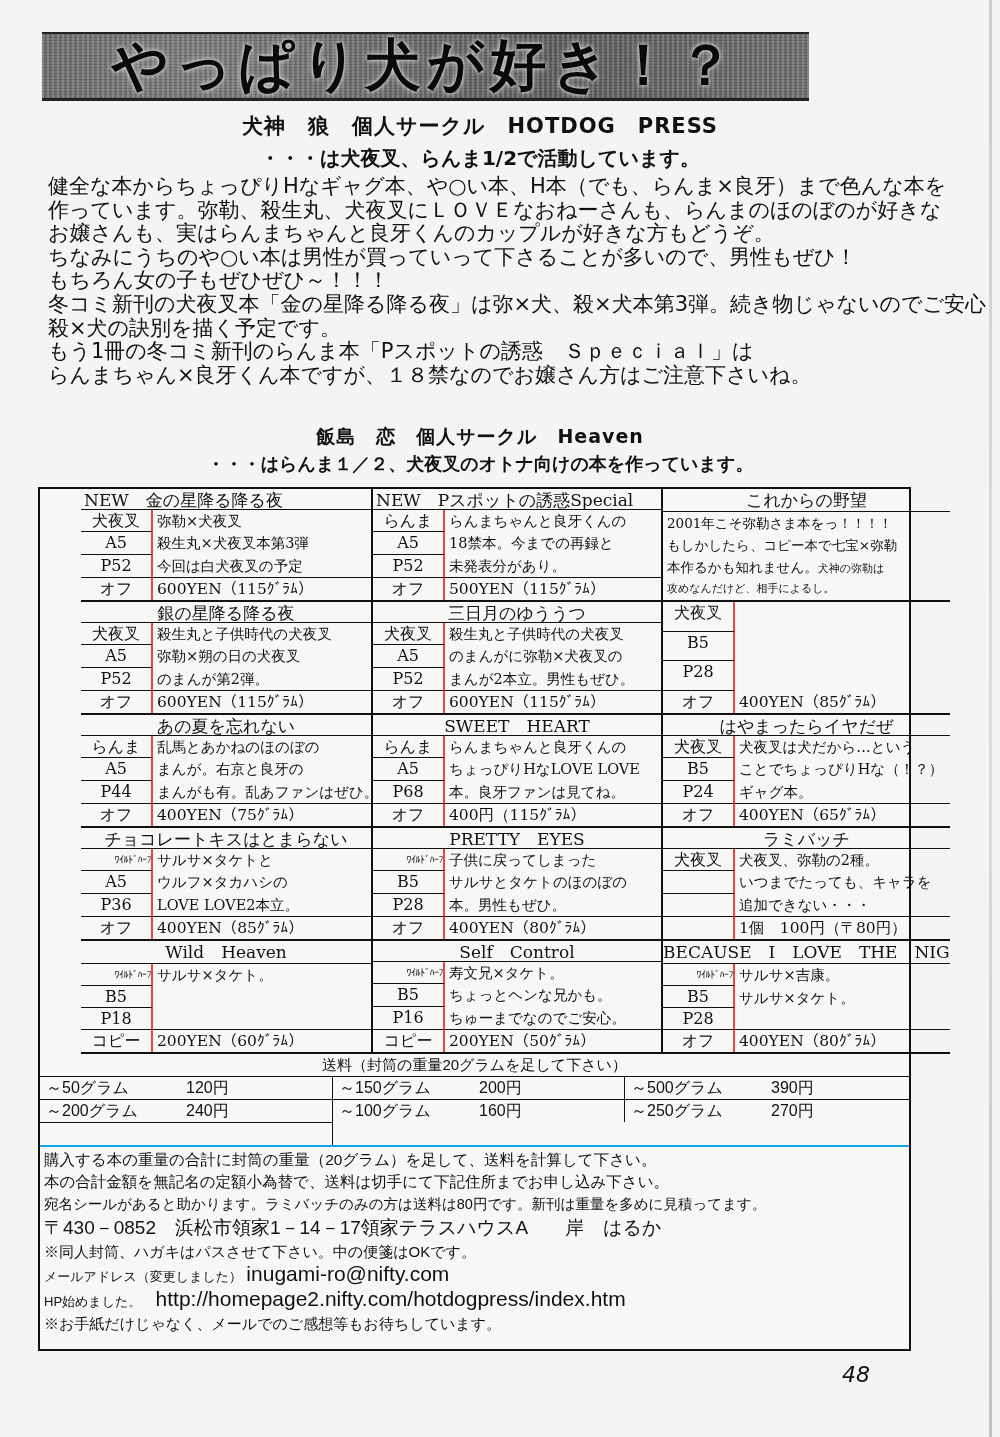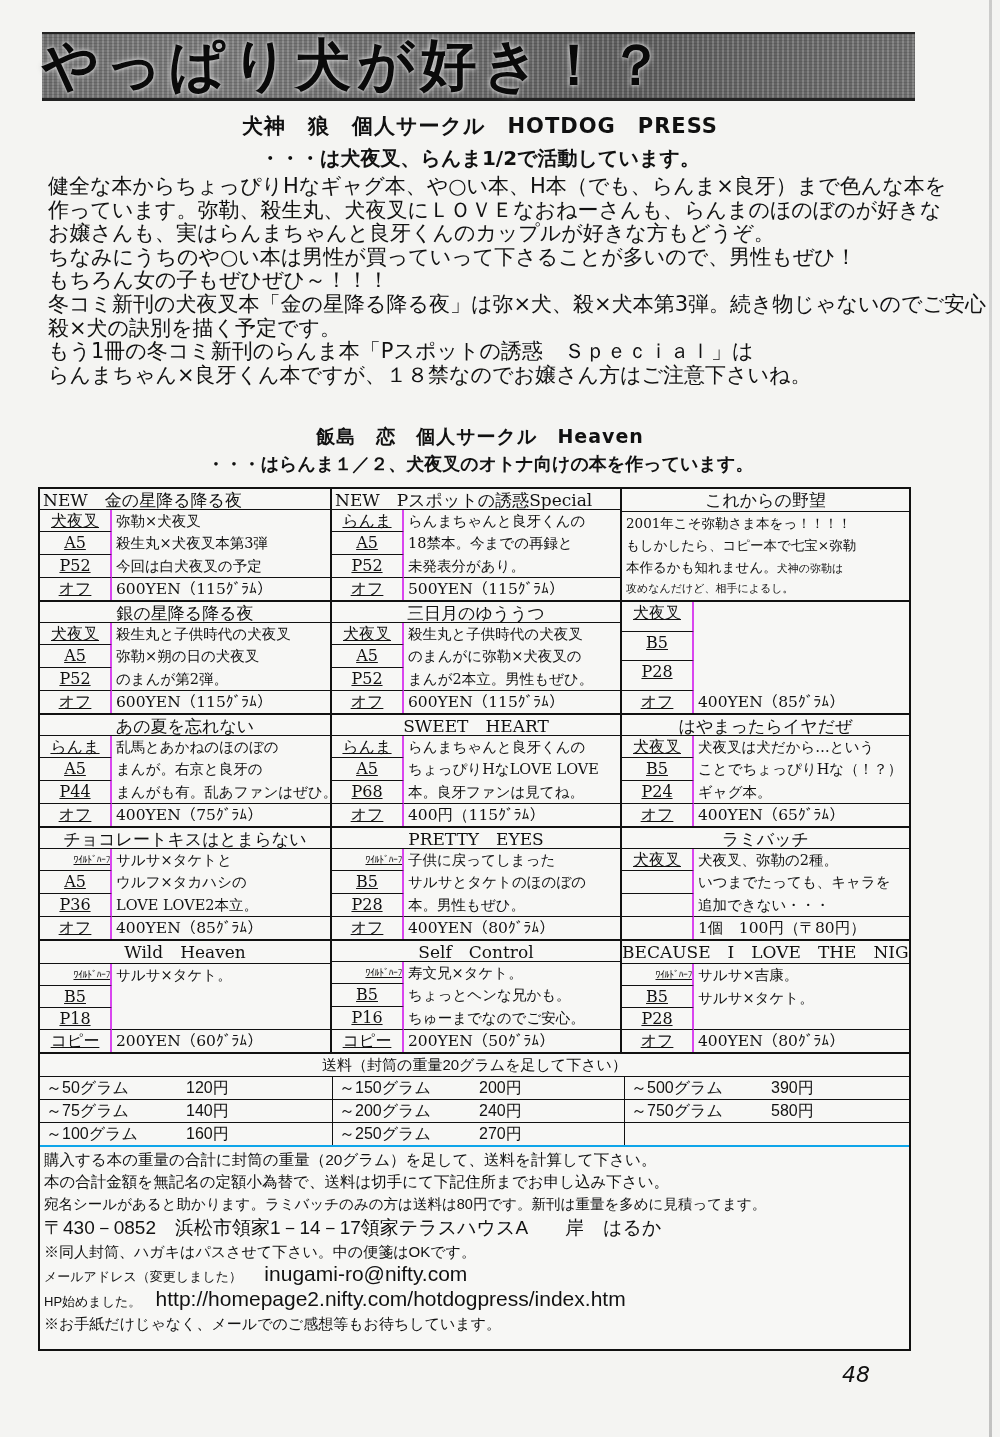--- a/index.html
+++ b/index.html
@@ -2,27 +2,27 @@
 <html><head>
 <meta charset="utf-8">
 <style>
   html, body { margin:0; padding:0; }
   body {
     width:1000px; height:1437px; background:#f4f4f2; position:relative; overflow:hidden;
     font-family:"DejaVu Serif","Liberation Serif",serif; color:#111;
   }
   .gutter { position:absolute; right:8px; top:0; width:3px; height:1437px; background:linear-gradient(#aaa,#ccc,#999); opacity:.55; }
   .banner {
-    position:absolute; left:42px; top:32px; width:873px; height:64px;
+    position:absolute; left:42px; top:32px; width:767px; height:64px;
     background:
       repeating-linear-gradient(0deg, rgba(0,0,0,.12) 0 1px, transparent 1px 3px),
       repeating-linear-gradient(90deg, rgba(255,255,255,.18) 0 2px, transparent 2px 5px),
       radial-gradient(circle at 20% 30%, #7a7a7a, #5c5c5c 60%, #6e6e6e);
     border-top:2px solid #222; border-bottom:3px solid #222;
-    display:flex; align-items:center; 
+    display:flex; align-items:center; justify-content:center;
   }
   .banner-title {
     font-family:"DejaVu Sans","Liberation Sans",sans-serif; font-weight:bold;
     font-size:56px; letter-spacing:6px; color:#0a0a0a;
     text-shadow:0 0 3px #ddd, 0 0 6px #ccc;
   }
   .center-head {
     position:absolute; left:0; width:960px; text-align:center;
     font-family:"DejaVu Sans","Liberation Sans",sans-serif; font-weight:bold; color:#111;
   }
@@ -33,28 +33,28 @@
   .intro {
     position:absolute; left:48px; top:175px; width:880px;
     font-family:"DejaVu Sans","Liberation Sans",sans-serif; font-size:21px; line-height:23.6px;
   }
   .intro p { margin:0; white-space:nowrap; }
 
   .table-wrap {
     position:absolute; left:38px; top:487px; width:873px; height:864px;
     border:2px solid #111; box-sizing:border-box; background:#f7f7f5;
   }
-  .grid { display:grid; grid-template-columns:292px 290px 287px; }
+  .grid { display:grid; grid-template-columns:292px 290px 287px;padding-left:41px; }
   .col { border-right:2px solid #111; }
   .col:last-child { border-right:none; }
   .block { border-bottom:2px solid #111; height:113px; box-sizing:border-box; display:flex; flex-direction:column; }
   .block-title { height:22px; line-height:22px; border-bottom:1px solid #111; font-size:17px; text-align:center; white-space:nowrap; overflow:hidden; }
   .block-title.left { text-align:left; padding-left:3px; }
   .block-body { flex:1; display:grid; grid-template-columns:72px 1fr; grid-template-rows:repeat(3,1fr) 22px; }
-  .tag { border-right:2px solid #d946ef; border-bottom:1px solid #111; font-size:16px; text-align:center; line-height:21px; white-space:nowrap; overflow:hidden;text-decoration:underline; }
+  .tag { border-right:2px solid #ef4444; border-bottom:1px solid #111; font-size:16px; text-align:center; line-height:21px; white-space:nowrap; overflow:hidden; }
   .tag.small { font-size:10px; letter-spacing:-.5px;text-align:right; }
   .desc { grid-column:2; grid-row:1 / span 3; font-size:14.5px; line-height:22.5px; padding-left:4px; border-bottom:1px solid #111; white-space:nowrap; overflow:hidden; }
   .price { grid-column:2; grid-row:4; font-size:15.5px; line-height:22px; padding-left:4px; white-space:nowrap; }
   .tag.last { border-bottom:none; }
   .free { padding:0 4px; font-size:13.5px; line-height:22px; white-space:nowrap; }
   .free .sm { font-size:11px; }
 
   .ship-head { height:22px; line-height:22px; border-bottom:1px solid #111; text-align:center; font-family:"Liberation Sans",sans-serif; font-size:15px; }
   .ship-grid { display:grid; grid-template-columns:293px 292px 284px; border-bottom:2px solid #0ea5e9; }
   .ship-cell { height:22px; line-height:22px; border-right:1px solid #111; border-bottom:1px solid #111; font-family:"Liberation Sans",sans-serif; font-size:16px; display:flex; }
@@ -329,30 +329,22 @@
      </div>
       <div class="ship-cell">
        <span class="w">～150グラム</span>
        <span>200円</span>
      </div>
       <div class="ship-cell">
        <span class="w">～500グラム</span>
        <span>390円</span>
      </div>
       <div class="ship-cell">
-       <span class="w">～75グラム</span>
-       <span>140円</span>
-     </div>
-      <div class="ship-cell">
        <span class="w">～200グラム</span>
        <span>240円</span>
-     </div>
-      <div class="ship-cell">
-       <span class="w">～750グラム</span>
-       <span>580円</span>
      </div>
       <div class="ship-cell">
        <span class="w">～100グラム</span>
        <span>160円</span>
      </div>
       <div class="ship-cell">
        <span class="w">～250グラム</span>
        <span>270円</span>
      </div>
       <div class="ship-cell">
@@ -362,21 +354,21 @@
     </div>
 
   <div class="notes">
     <div class="l">購入する本の重量の合計に封筒の重量（20グラム）を足して、送料を計算して下さい。</div>
     <div class="l">本の合計金額を無記名の定額小為替で、送料は切手にて下記住所までお申し込み下さい。</div>
     <div class="l" style="font-size:14.5px">宛名シールがあると助かります。ラミバッチのみの方は送料は80円です。新刊は重量を多めに見積ってます。</div>
     <div class="addr">〒430－0852　浜松市領家1－14－17領家テラスハウスA　　岸　はるか</div>
     <div class="right">※同人封筒、ハガキはパスさせて下さい。中の便箋はOKです。</div>
     <div class="l">
       <span class="lbl">メールアドレス（変更しました）</span>
-      <span class="big" style="margin-left:18px">inugami-ro@nifty.com</span>
+      <span class="big" style="">inugami-ro@nifty.com</span>
     </div>
     <div class="l">
       <span class="lbl">HP始めました。</span>
       <span class="big" style="margin-left:10px">http://homepage2.nifty.com/hotdogpress/index.htm</span>
     </div>
     <div class="right">※お手紙だけじゃなく、メールでのご感想等もお待ちしています。</div>
   </div>
 </div>
 
 <div class="page-num">48</div>

